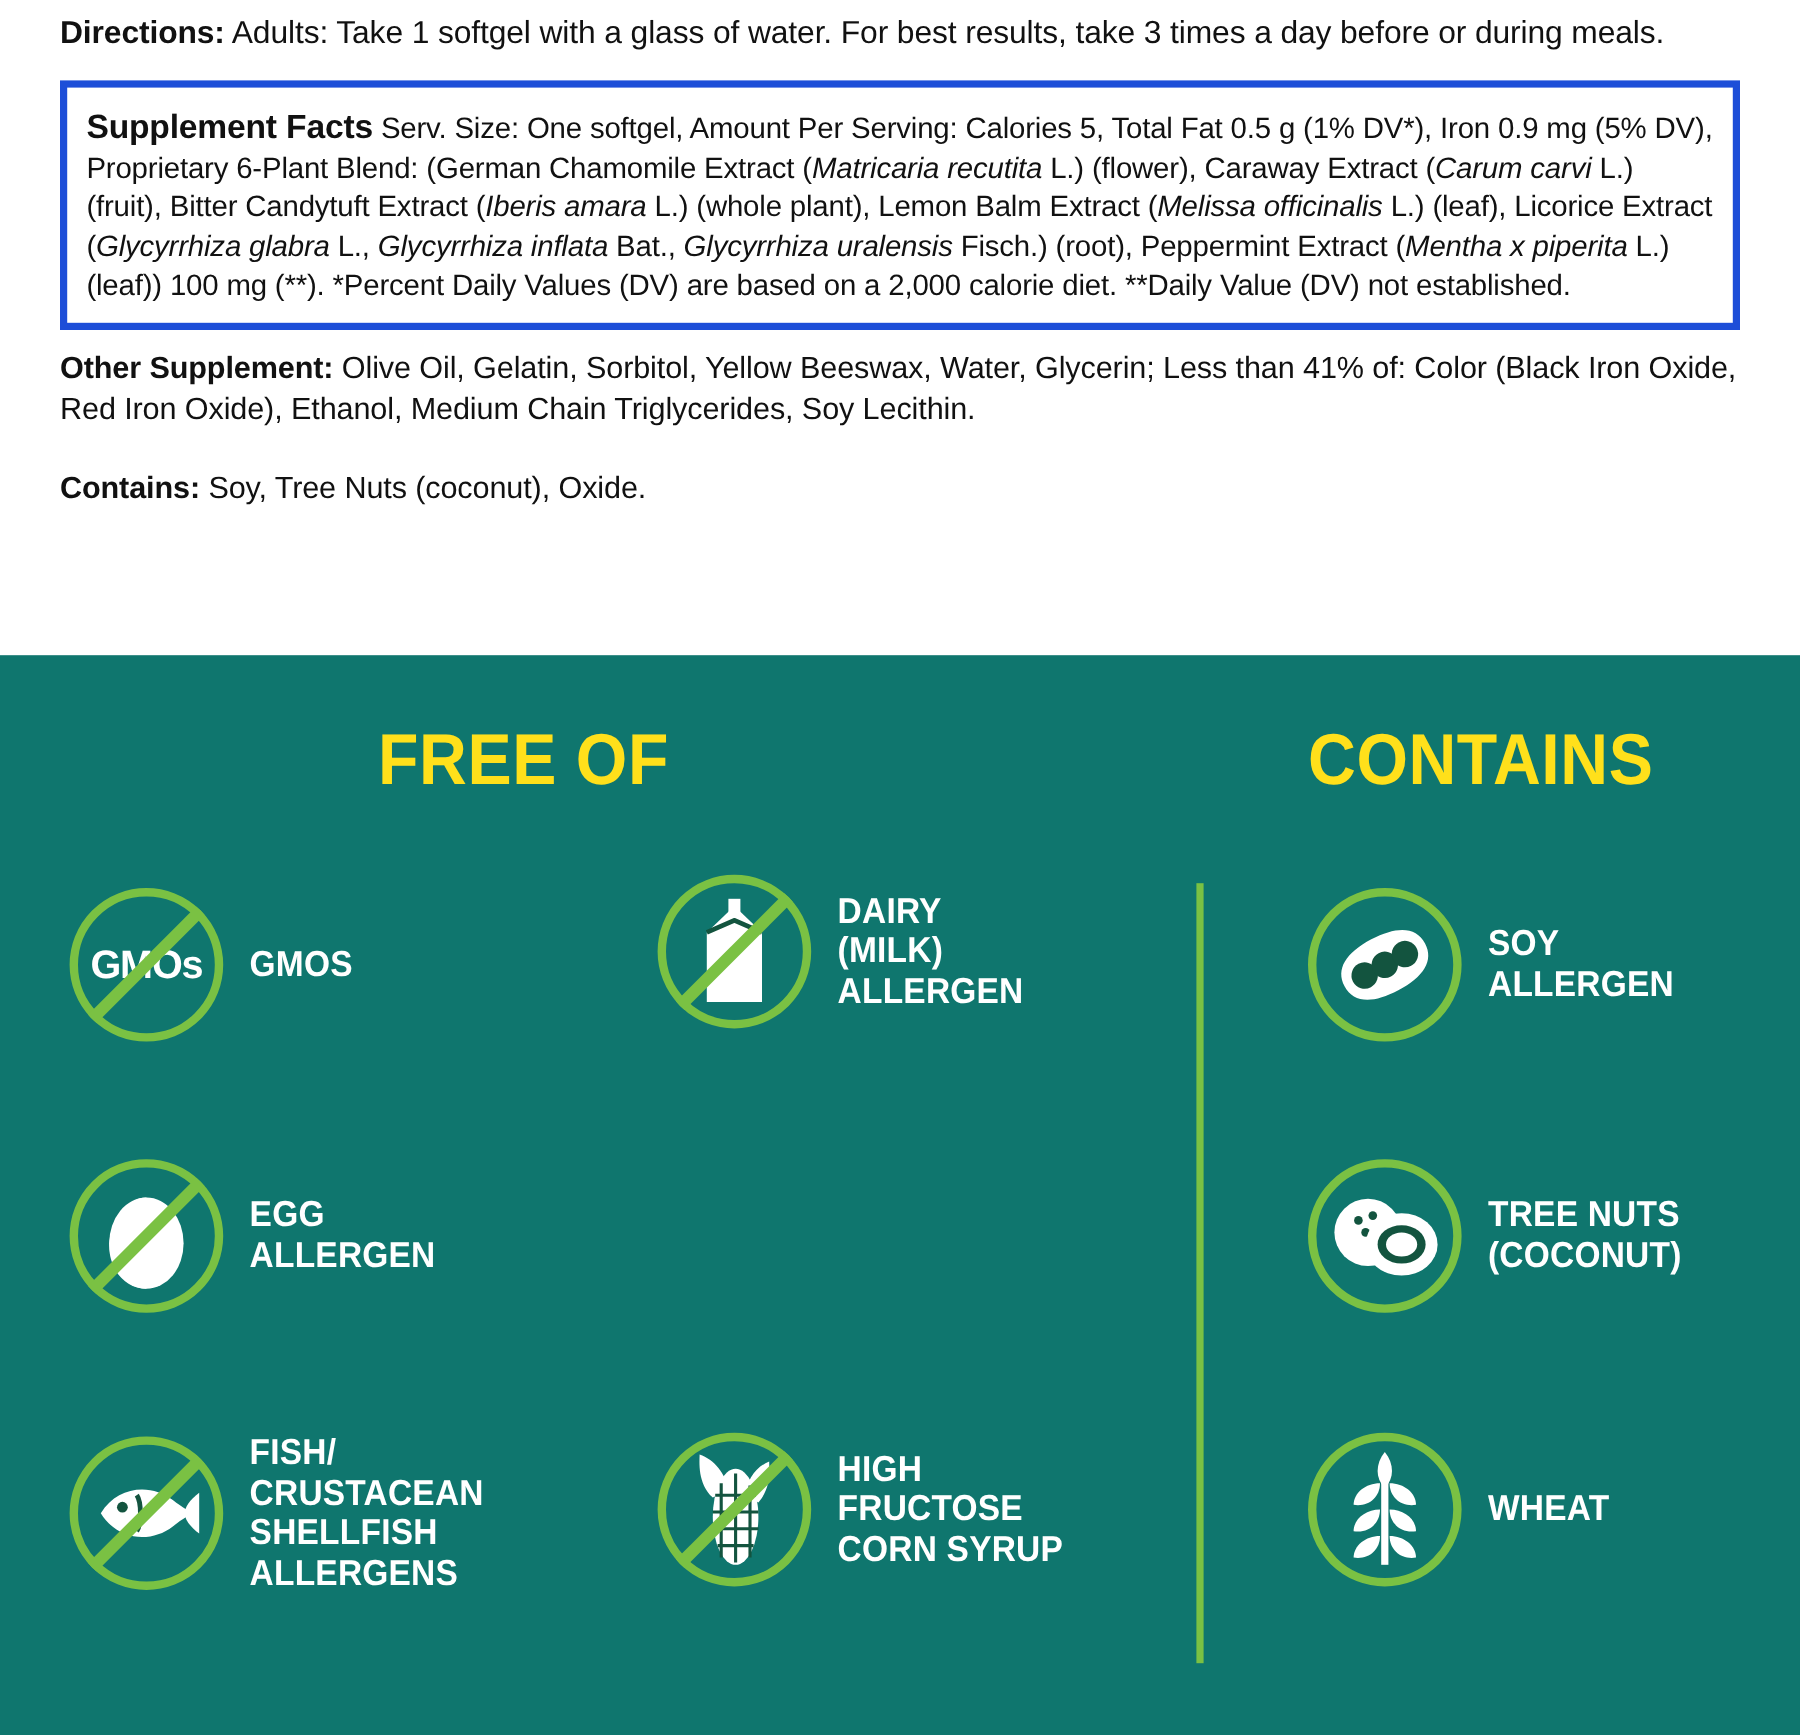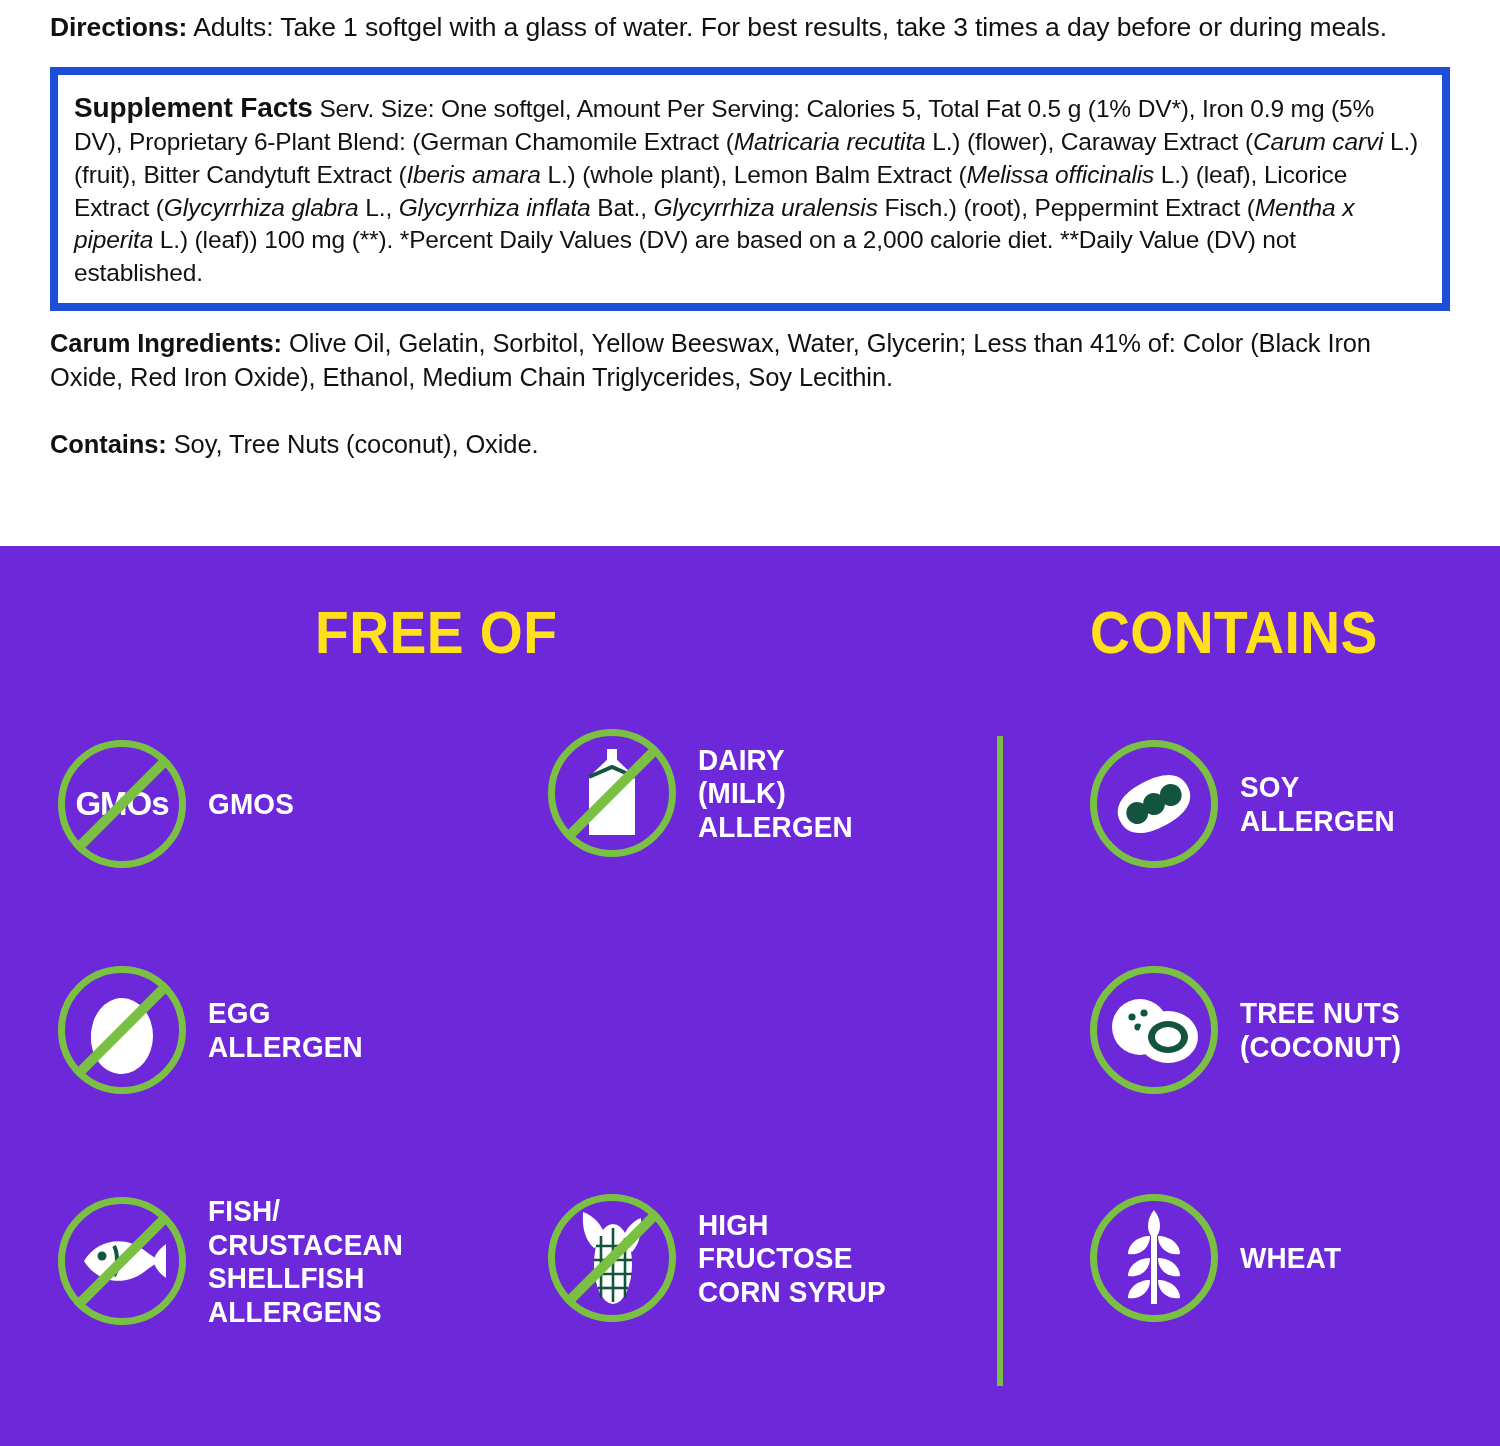--- a/index.html
+++ b/index.html
@@ -24,21 +24,21 @@
   .directions {
     font-size: 26.5px;
     line-height: 1.33;
     color: #111111;
     letter-spacing: -0.1px;
   }
   .directions b { font-weight: bold; }
 
   .facts-box {
     margin-top: 22px;
-    border: 8px solid #1d4ed8;
+    border: 6px solid #1d4ed8;
     padding: 14px 16px 14px 16px;
     font-size: 24.5px;
     line-height: 1.33;
     color: #111111;
     letter-spacing: -0.15px;
   }
   .facts-box .facts-title {
     font-weight: bold;
     font-size: 28px;
   }
@@ -62,21 +62,21 @@
   }
   .contains-line b { font-weight: bold; }
 
   
   .green-panel {
     position: absolute;
     left: 0;
     top: 546px;
     width: 1500px;
     height: 900px;
-    background: #6d28d9;
+    background: #0f766e;
     color: #ffffff;
   }
   .panel-headings {
     position: relative;
     height: 120px;
   }
   .heading {
     position: absolute;
     top: 52px;
     color: #ffe01b;
@@ -170,21 +170,21 @@
 
     <div class="directions">
       <b>Directions:</b><span> Adults: Take 1 softgel with a glass of water. For best results, take 3 times a day before or during meals.</span>
     </div>
 
     <div class="facts-box">
       <span class="facts-title">Supplement Facts</span><span> Serv. Size: One softgel, Amount Per Serving: Calories 5, Total Fat 0.5 g (1% DV*), Iron 0.9 mg (5% DV), Proprietary 6-Plant Blend: (German Chamomile Extract (<i>Matricaria recutita</i> L.) (flower), Caraway Extract (<i>Carum carvi</i> L.) (fruit), Bitter Candytuft Extract (<i>Iberis amara</i> L.) (whole plant), Lemon Balm Extract (<i>Melissa officinalis</i> L.) (leaf), Licorice Extract (<i>Glycyrrhiza glabra</i> L., <i>Glycyrrhiza inflata</i> Bat., <i>Glycyrrhiza uralensis</i> Fisch.) (root), Peppermint Extract (<i>Mentha x piperita</i> L.) (leaf)) 100 mg (**). *Percent Daily Values (DV) are based on a 2,000 calorie diet. **Daily Value (DV) not established.</span>
     </div>
 
     <div class="other-ing">
-      <b>Carum Ingredients:</b><span> Olive Oil, Gelatin, Sorbitol, Yellow Beeswax, Water, Glycerin; Less than 41% of: Color (Black Iron Oxide, Red Iron Oxide), Ethanol, Medium Chain Triglycerides, Soy Lecithin.</span>
+      <b>Other Supplement:</b><span> Olive Oil, Gelatin, Sorbitol, Yellow Beeswax, Water, Glycerin; Less than 41% of: Color (Black Iron Oxide, Red Iron Oxide), Ethanol, Medium Chain Triglycerides, Soy Lecithin.</span>
     </div>
 
     <div class="contains-line">
       <b>Contains:</b><span> Soy, Tree Nuts (coconut), Oxide.</span>
     </div>
   </div>
 
   <div class="green-panel">
 
     <div class="panel-headings">

